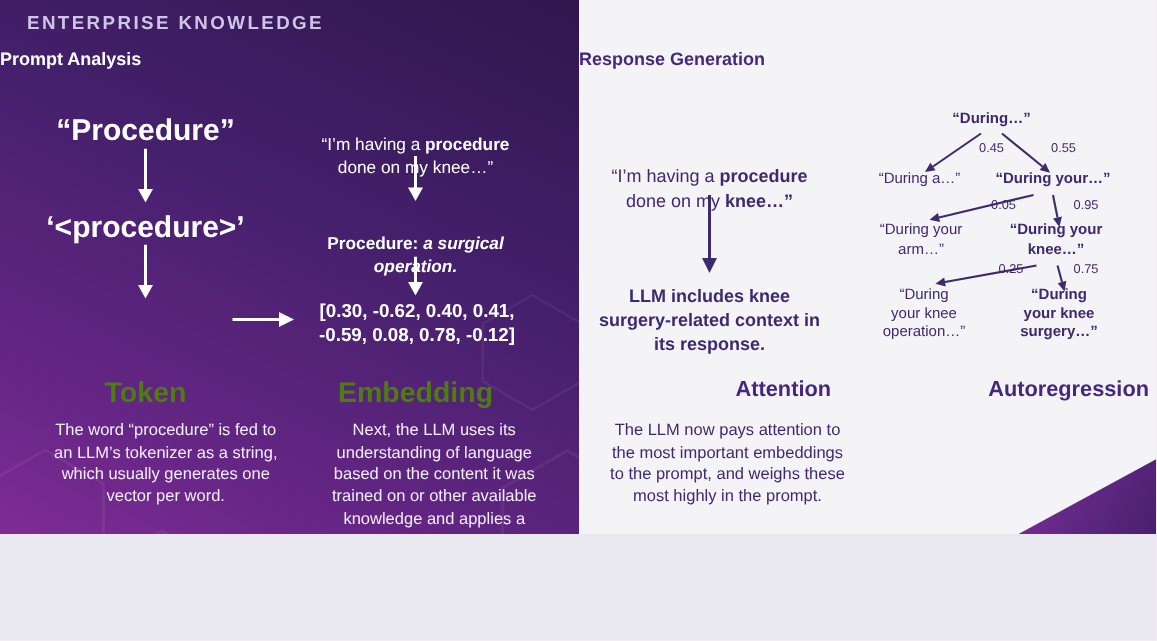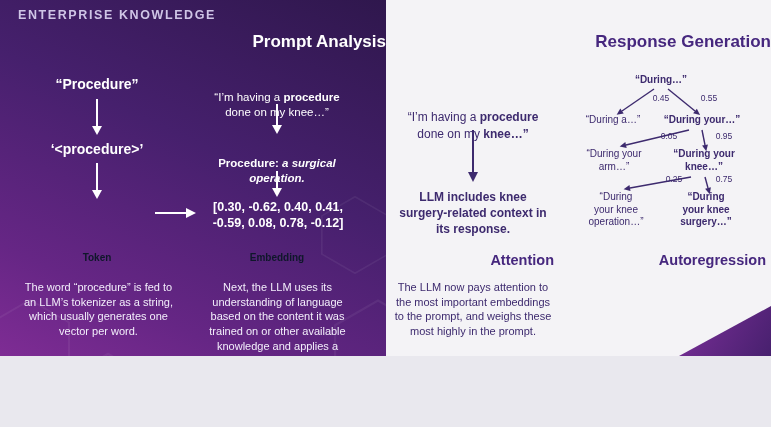--- a/index.html
+++ b/index.html
@@ -6,31 +6,31 @@
   body { background:#e9e8ee; font-family:"Liberation Sans", sans-serif; }
   .canvas { position:relative; width:771px; height:356px; overflow:hidden; background:#f4f3f6; }
   .abs { position:absolute; }
   .panel-left { left:0; top:0; width:386px; height:427px;
     background:linear-gradient(205deg,#2f174d 0%,#46206d 38%,#662685 70%,#8e309e 100%); }
   .panel-right { left:386px; top:0; width:385px; height:427px; background:#f4f3f6; }
   .corner-accent { right:0; bottom:0; width:92px; height:50px;
     background:linear-gradient(120deg,#7c2f99,#47206e);
     clip-path:polygon(100% 0, 100% 100%, 0 100%); }
   .ek { left:18px; top:8px; font-size:12.5px; font-weight:bold; letter-spacing:1.6px; color:#cfc5e6; }
-  .title { font-weight:bold; font-size:17px; text-align:right; }
+  .title { font-weight:bold; font-size:12px; text-align:left; }
   .title-left { left:0; top:32px; width:386px; color:#fff; }
   .title-right { left:386px; top:32px; width:385px; color:#46277e; }
-  .wnode { color:#fff; font-weight:bold; font-size:14px; text-align:center; }
+  .wnode { color:#fff; font-weight:bold; font-size:20px; text-align:center; }
   .vector { color:#fff; font-weight:bold; font-size:12.5px; line-height:1.25; text-align:center; white-space:pre-line; }
   .sentence { color:#fff; font-size:11.5px; line-height:1.35; text-align:center; white-space:pre-line; }
   .def { color:#fff; font-size:11.5px; font-weight:bold; line-height:1.35; text-align:center; white-space:pre-line; }
   .col-head { font-weight:bold; text-align:center; }
-  .col-head.white { color:#0f172a; font-size:10px; }
+  .col-head.white { color:#4d7c0f; font-size:19px; }
   .col-head.purple { color:#46277e; font-size:14.5px;text-align:right; }
-  .para { font-size:11px; line-height:1.34; text-align:center; }
+  .para { font-size:11px; line-height:1.34; text-align:center;margin-left:12px; }
   .para.white { color:#f3eefb; }
   .para.purple { color:#3d2a6e; }
   .r-sentence { color:#3d2a6e; font-size:12px; line-height:1.4; text-align:center; white-space:pre-line; }
   .r-result { color:#3d2a6e; font-weight:bold; font-size:12px; line-height:1.35; text-align:center; white-space:pre-line; }
   .tree-node { color:#3d2a6e; font-size:10px; line-height:1.25; text-align:center;
     white-space:pre-line; transform:translateX(-50%); }
   .tree-node.nowrap { white-space:nowrap; }
   .tree-node.bold { font-weight:bold; }
   .prob { color:#3d2a6e; font-size:8.5px; transform:translateX(-50%);padding-left:48px; }
   .bold { font-weight:bold; }

